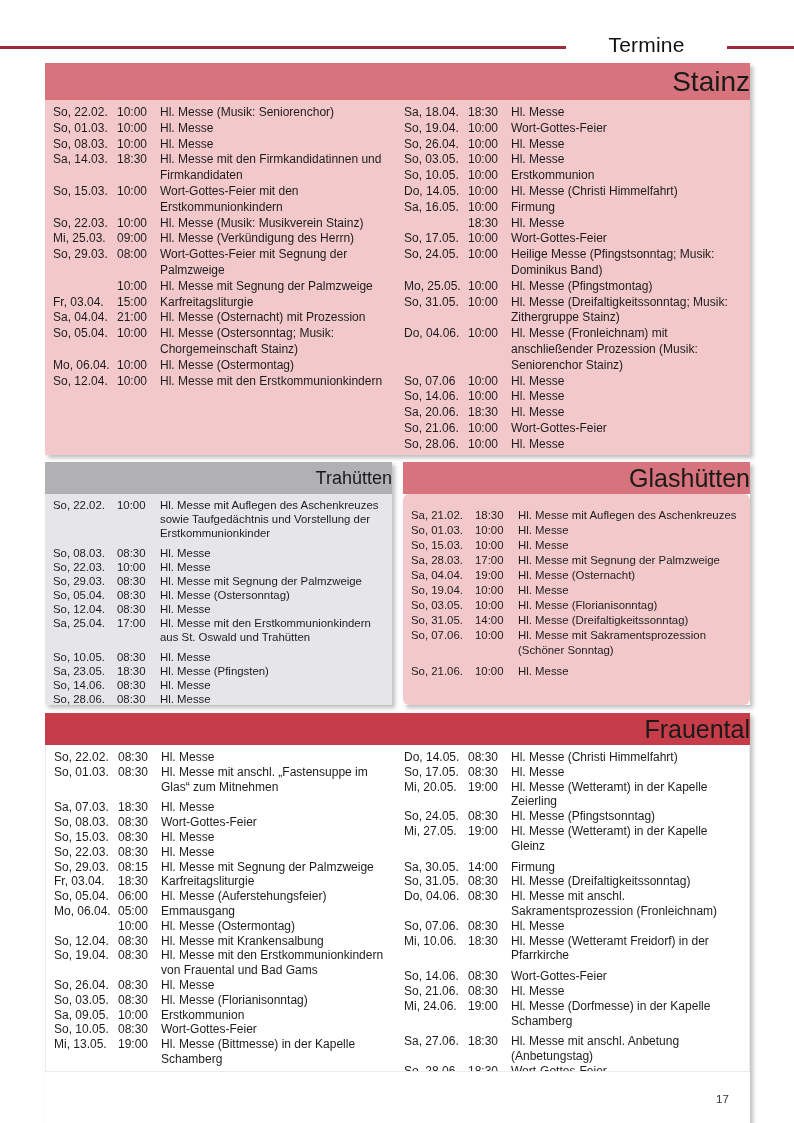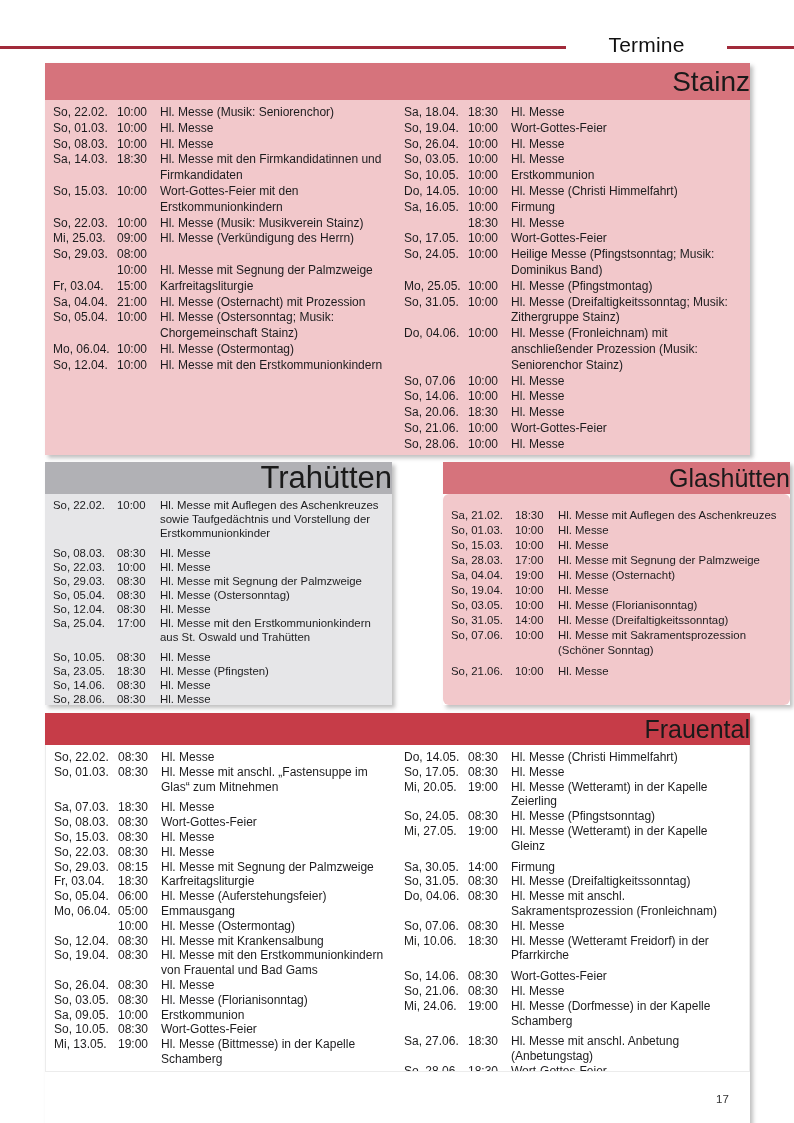--- a/index.html
+++ b/index.html
@@ -18,24 +18,24 @@
   
   .panel { position:absolute; box-shadow:3px 3px 4px rgba(90,90,90,0.38); }
   .panel-h { width:100%; text-align:right; color:#1a1a1a; }
   .panel-b { box-sizing:border-box; overflow:hidden; }
 
   .stainz { left:45px; top:63px; width:705px; height:392px; }
   .stainz .panel-h { height:37px; line-height:37px; font-size:28px; background:#d6737c; }
   .stainz .panel-b { height:355px; background:#f2c8cb; display:flex; padding:5px 8px 0 8px; }
 
   .trahuetten { left:45px; top:462px; width:347px; height:243px; }
-  .trahuetten .panel-h { height:32px; line-height:32px; font-size:31px; background:#b1b1b5; }
+  .trahuetten .panel-h { height:32px; line-height:32px; font-size:18px; background:#b1b1b5; }
   .trahuetten .panel-b { height:211px; background:#e6e6e8; padding:4px 6px 0 8px; }
 
-  .glashuetten { left:403px; top:462px; width:347px; height:243px;margin-left:40px; }
+  .glashuetten { left:403px; top:462px; width:347px; height:243px; }
   .glashuetten .panel-h { height:32px; line-height:32px; font-size:25px; background:#d6737c; }
   .glashuetten .panel-b { height:211px; background:#f2c8cb; padding:14px 6px 0 8px;border-radius:6px; }
 
   .frauental { left:45px; top:713px; width:705px; height:451px; }
   .frauental .panel-h { height:32px; line-height:32px; font-size:25px; background:#c63c48; }
   .frauental .panel-b { height:327px; background:#ffffff; border:1px solid #ececec; border-top:none;
                         display:flex; padding:5px 8px 0 8px; }
 
   .col { flex:1; min-width:0; }
   .col + .col { margin-left:13px; }
@@ -98,20 +98,21 @@
             <span class="x">Hl. Messe (Musik: Musikverein Stainz)</span>
           </div>
           <div class="ev">
             <span class="d">Mi, 25.03.</span>
             <span class="t">09:00</span>
             <span class="x">Hl. Messe (Verkündigung des Herrn)</span>
           </div>
           <div class="ev">
             <span class="d">So, 29.03.</span>
             <span class="t">08:00</span>
+            <span class="x">Wort-Gottes-Feier mit Segnung der Palmzweige</span>
           </div>
           <div class="ev">
             <span class="d"></span>
             <span class="t">10:00</span>
             <span class="x">Hl. Messe mit Segnung der Palmzweige</span>
           </div>
           <div class="ev">
             <span class="d">Fr, 03.04.</span>
             <span class="t">15:00</span>
             <span class="x">Karfreitagsliturgie</span>

